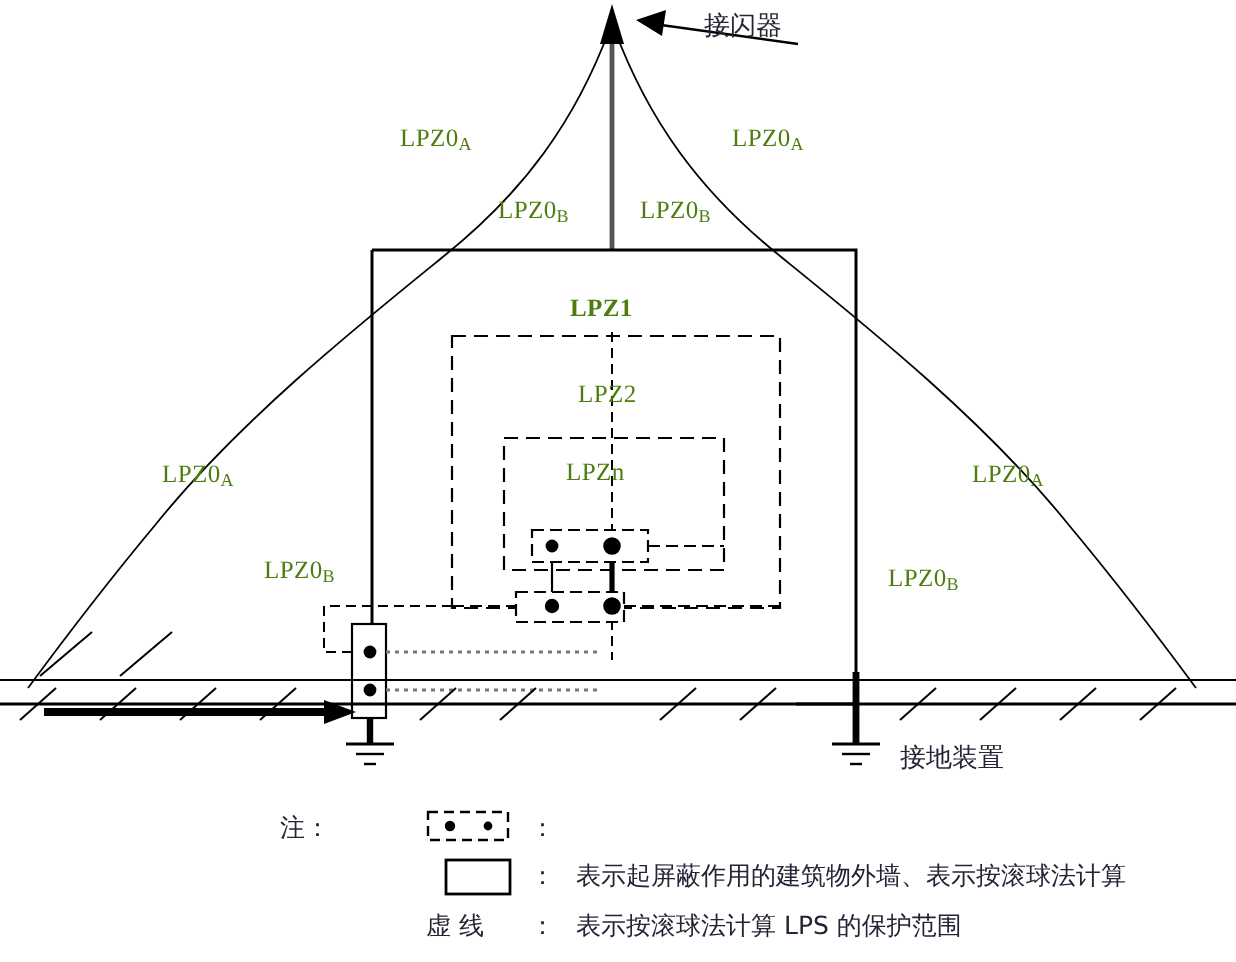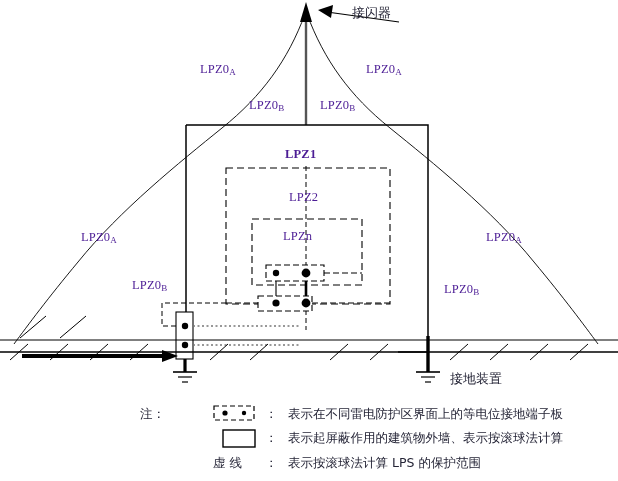--- a/index.html
+++ b/index.html
@@ -20,21 +20,21 @@
   svg.layer {
     position: absolute;
     left: 0;
     top: 0;
     width: 618px;
     height: 481px;
   }
   .lbl {
     position: absolute;
     white-space: nowrap;
-    color: #4c1d95;
+    color: #4d7c0f;
     font-family: "Liberation Serif", "DejaVu Serif", serif;
   }
   .lpz {
     font-size: 12.5px;
     letter-spacing: 0.2px;
   }
   .lpz sub {
     font-size: 9px;
     vertical-align: baseline;
     position: relative;
@@ -217,21 +217,20 @@
   <div class="lbl lpz" style="left:444px; top:282px;">
     <span>LPZ0</span><sub>B</sub>
   </div>
 
 
   <div class="lbl cn" style="left:450px; top:370px;">接地装置</div>
 
   <div class="lbl cn-legend" style="left:140px; top:406px;">注：</div>
 
   <div class="lbl legend-colon" style="left:265px; top:406px;">：</div>
-  <div class="lbl cn-legend" style="left:288px; top:406px;">表示在不同雷电防护区界面上的等电位接地端子板</div>
 
   <div class="lbl legend-colon" style="left:265px; top:430px;">：</div>
   <div class="lbl cn-legend" style="left:288px; top:430px;">表示起屏蔽作用的建筑物外墙、表示按滚球法计算</div>
 
   <div class="lbl cn-legend" style="left:196px; top:455px;margin-left:17px;">虚  线</div>
   <div class="lbl legend-colon" style="left:265px; top:455px;">：</div>
   <div class="lbl cn-legend" style="left:288px; top:455px;">表示按滚球法计算 LPS 的保护范围</div>
 
 </div>
 

